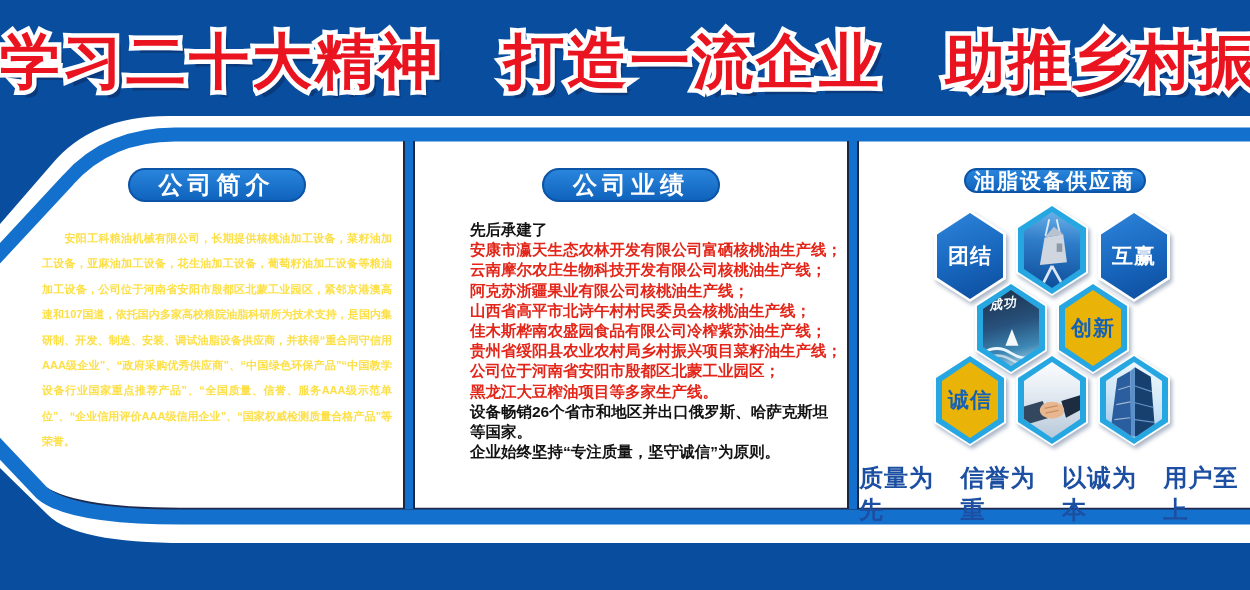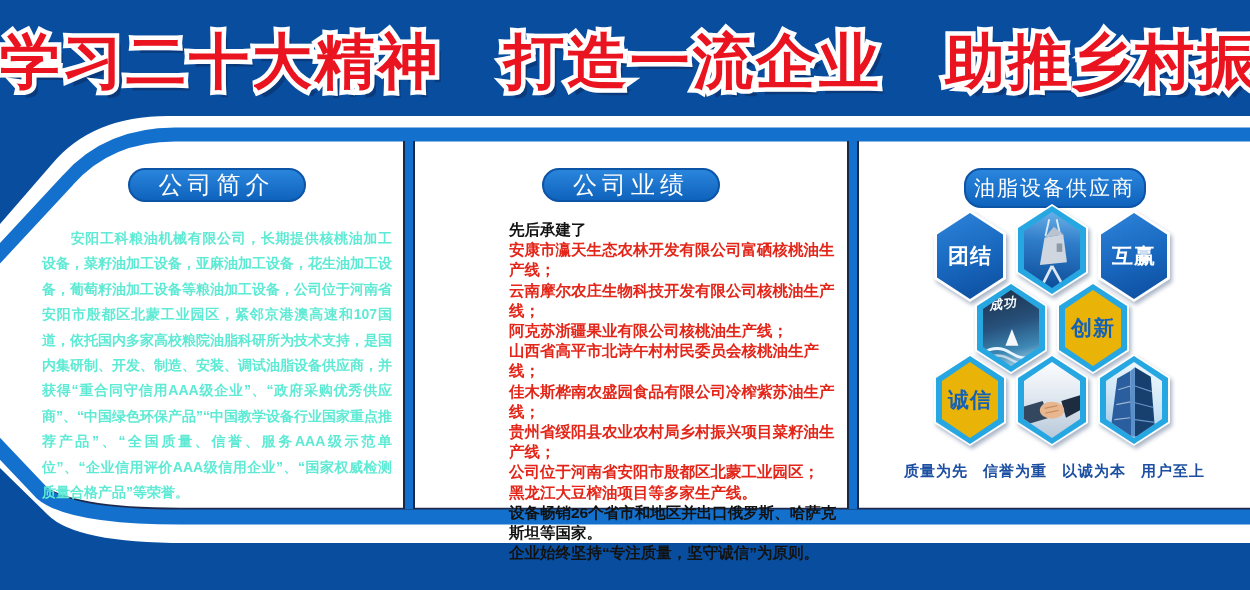--- a/index.html
+++ b/index.html
@@ -31,32 +31,32 @@
     background:#1371cd;border-left:2px solid #182744;border-right:2px solid #182744;
   }
   .divider-left{left:403px;}
   .divider-right{left:847px;}
 
   .badge{
     margin:27px auto 18px;width:178px;height:34px;border-radius:17px;
     background:linear-gradient(180deg,#2a85dc 0%,#0f63bd 100%);
     border:2px solid #0b54a6;box-sizing:border-box;
     display:flex;align-items:center;justify-content:center;
-    color:#fff;font-size:24px;font-weight:400;letter-spacing:5px;
-  }
-  .badge-supplier{width:182px;height:40px;font-size:21px;letter-spacing:2px;}
+    color:#fff;font-size:24px;font-weight:700;letter-spacing:5px;
+  }
+  .badge-supplier{width:182px;height:25px;font-size:21px;letter-spacing:2px;}
 
   .intro-body{
     margin:24px 0 0 14px;width:350px;
-    font-size:14px;line-height:25.4px;font-weight:700;color:#5eead4;
+    font-size:11px;line-height:25.4px;font-weight:700;color:#fde047;
     text-align:justify;text-indent:2.05em;
   }
 
   .perf-body{margin:13px 0 0 55px;width:372px;}
-  .perf-line{font-size:15.5px;line-height:20.2px;font-weight:700;margin-left:39px;}
+  .perf-line{font-size:15.5px;line-height:20.2px;font-weight:700;}
   .perf-lead,.perf-note{color:#121212;}
   .perf-item{color:#e32619;}
 
   
   .hex{position:absolute;width:72px;height:92px;filter:drop-shadow(2px 3px 2px rgba(10,40,90,.35));text-decoration:underline;}
   .hex .layer{position:absolute;clip-path:polygon(50% 0%,100% 25%,100% 75%,50% 100%,0% 75%,0% 25%);}
   .l-white{inset:0;background:#ffffff;}
   .l-cyan{inset:2px;background:#27a7e2;}
   .l-blue-core{
     inset:3px;background:linear-gradient(160deg,#2e84da 0%,#1766bd 55%,#0c4c9c 100%);
@@ -85,21 +85,21 @@
   .core-svg{position:absolute;inset:0;width:100%;height:100%;}
   .success-cal{
     position:absolute;left:6px;top:5px;color:#f4f8fb;
     font-size:13px;font-weight:800;font-style:italic;transform:rotate(-8deg);
     letter-spacing:1px;
   }
 
   .slogan{
     position:absolute;left:0;right:0;top:321px;
     display:flex;justify-content:center;gap:15px;
-    color:#1c4fa1;font-size:15px;font-weight:900;letter-spacing:1px;
+    color:#1c4fa1;font-size:24px;font-weight:900;letter-spacing:1px;
   }
 </style>
 </head>
 <body>
 
 <div class="board">
 
   <svg class="frame" viewBox="0 0 1250 590" preserveAspectRatio="none">
     <rect x="0" y="0" width="1250" height="590" fill="#094e9e"></rect>
     <path d="M 1250 116 L 168 116 Q 92 116 52 164 L 0 224 L 0 468 L 48 515 Q 76 543 185 543 L 1250 543 Z" fill="#ffffff"></path>

